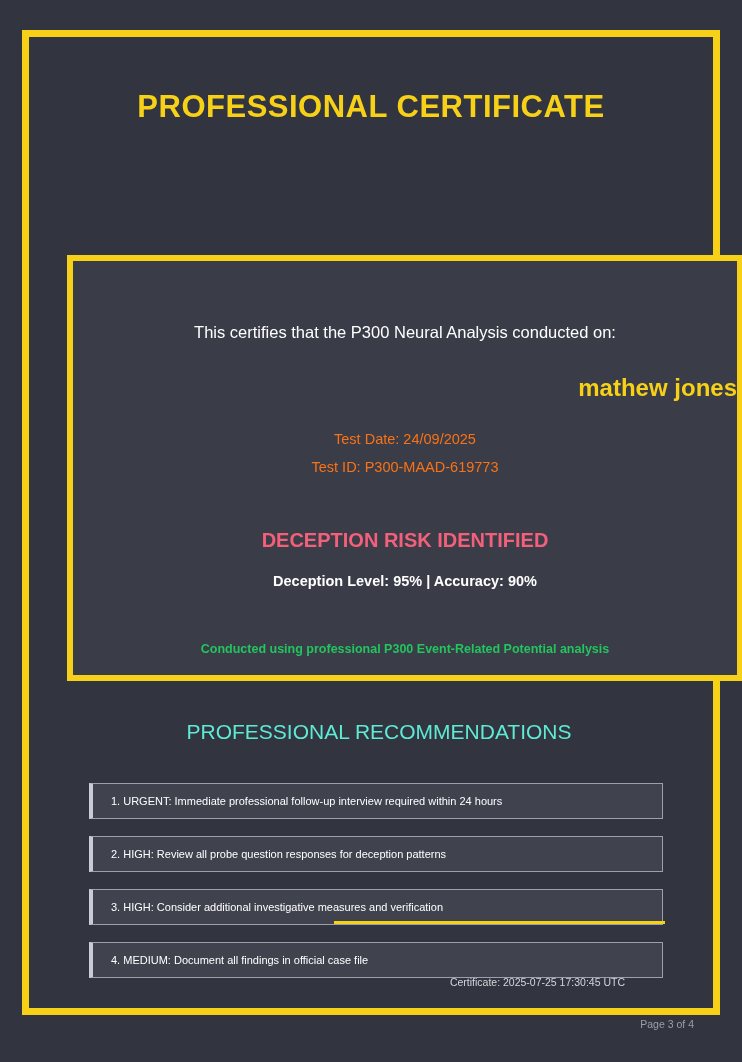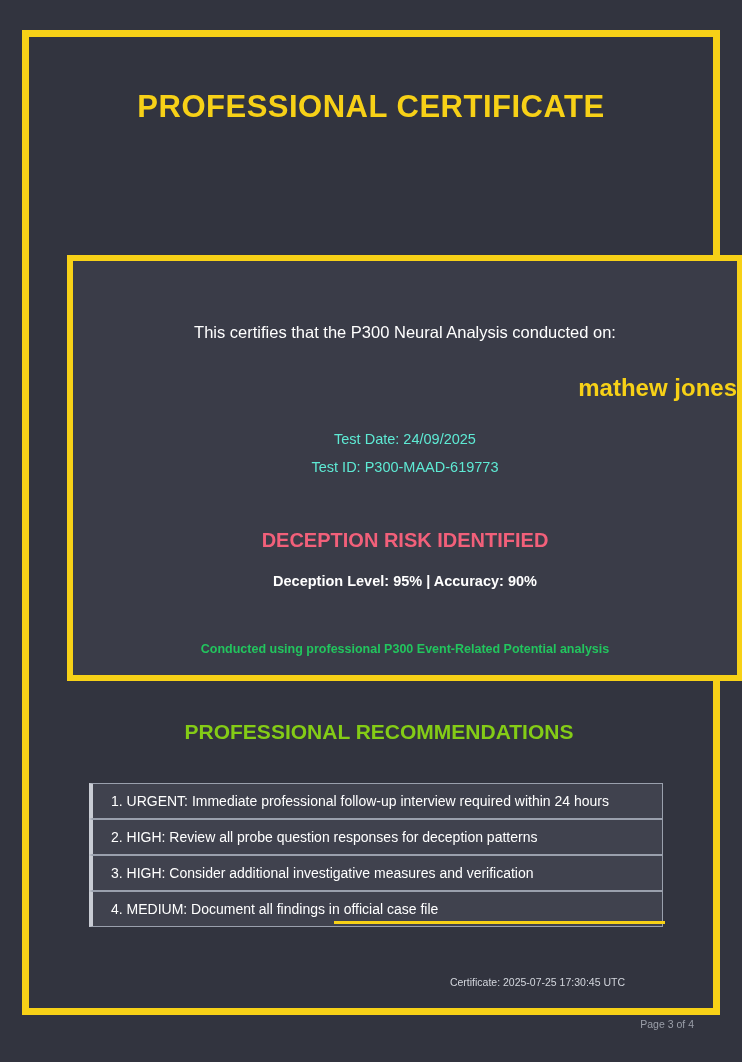--- a/index.html
+++ b/index.html
@@ -89,21 +89,21 @@
     text-align: right;
     font-size: 24px;
     font-weight: bold;
     color: #f7d117;
   }
   .meta-line {
     position: absolute;
     left: 0; right: 0;
     text-align: center;
     font-size: 14.5px;
-    color: #5eead4;
+    color: #f97316;
   }
   .meta-line.date { top: 170px; }
   .meta-line.id { top: 198px; }
   .risk-status {
     position: absolute;
     left: 0; right: 0;
     top: 268px;
     text-align: center;
     font-size: 20px;
     font-weight: bold;
@@ -125,42 +125,43 @@
     text-align: center;
     font-size: 12.5px;
     font-weight: bold;
     color: #22c55e;
   }
   .recs-heading {
     position: absolute;
     left: 0; right: 0;
     top: 683px;
     text-align: center;
-    color: #84cc16;
+    color: #5eead4;
     font-size: 21px;
-    font-weight: bold;
+    font-weight: normal;
     padding-left: 16px;
   }
   .recs-list {
     position: absolute;
     left: 60px;
     top: 746px;
     width: 574px;
   }
   .rec-item {
     position: relative;
     height: 36px;
+    margin-bottom: 17px;
     background: #40424e;
     border: 1px solid #9aa0ad;
     border-left: 4px solid #c9ccd4;
     box-sizing: border-box;
     display: flex;
     align-items: center;
     padding-left: 18px;
-    font-size: 14px;
+    font-size: 11px;
     color: #ffffff;
   }
   
   .accent-line {
     position: absolute;
     left: 305px;
     top: 884px;
     width: 331px;
     height: 3px;
     background: #f7d117;

